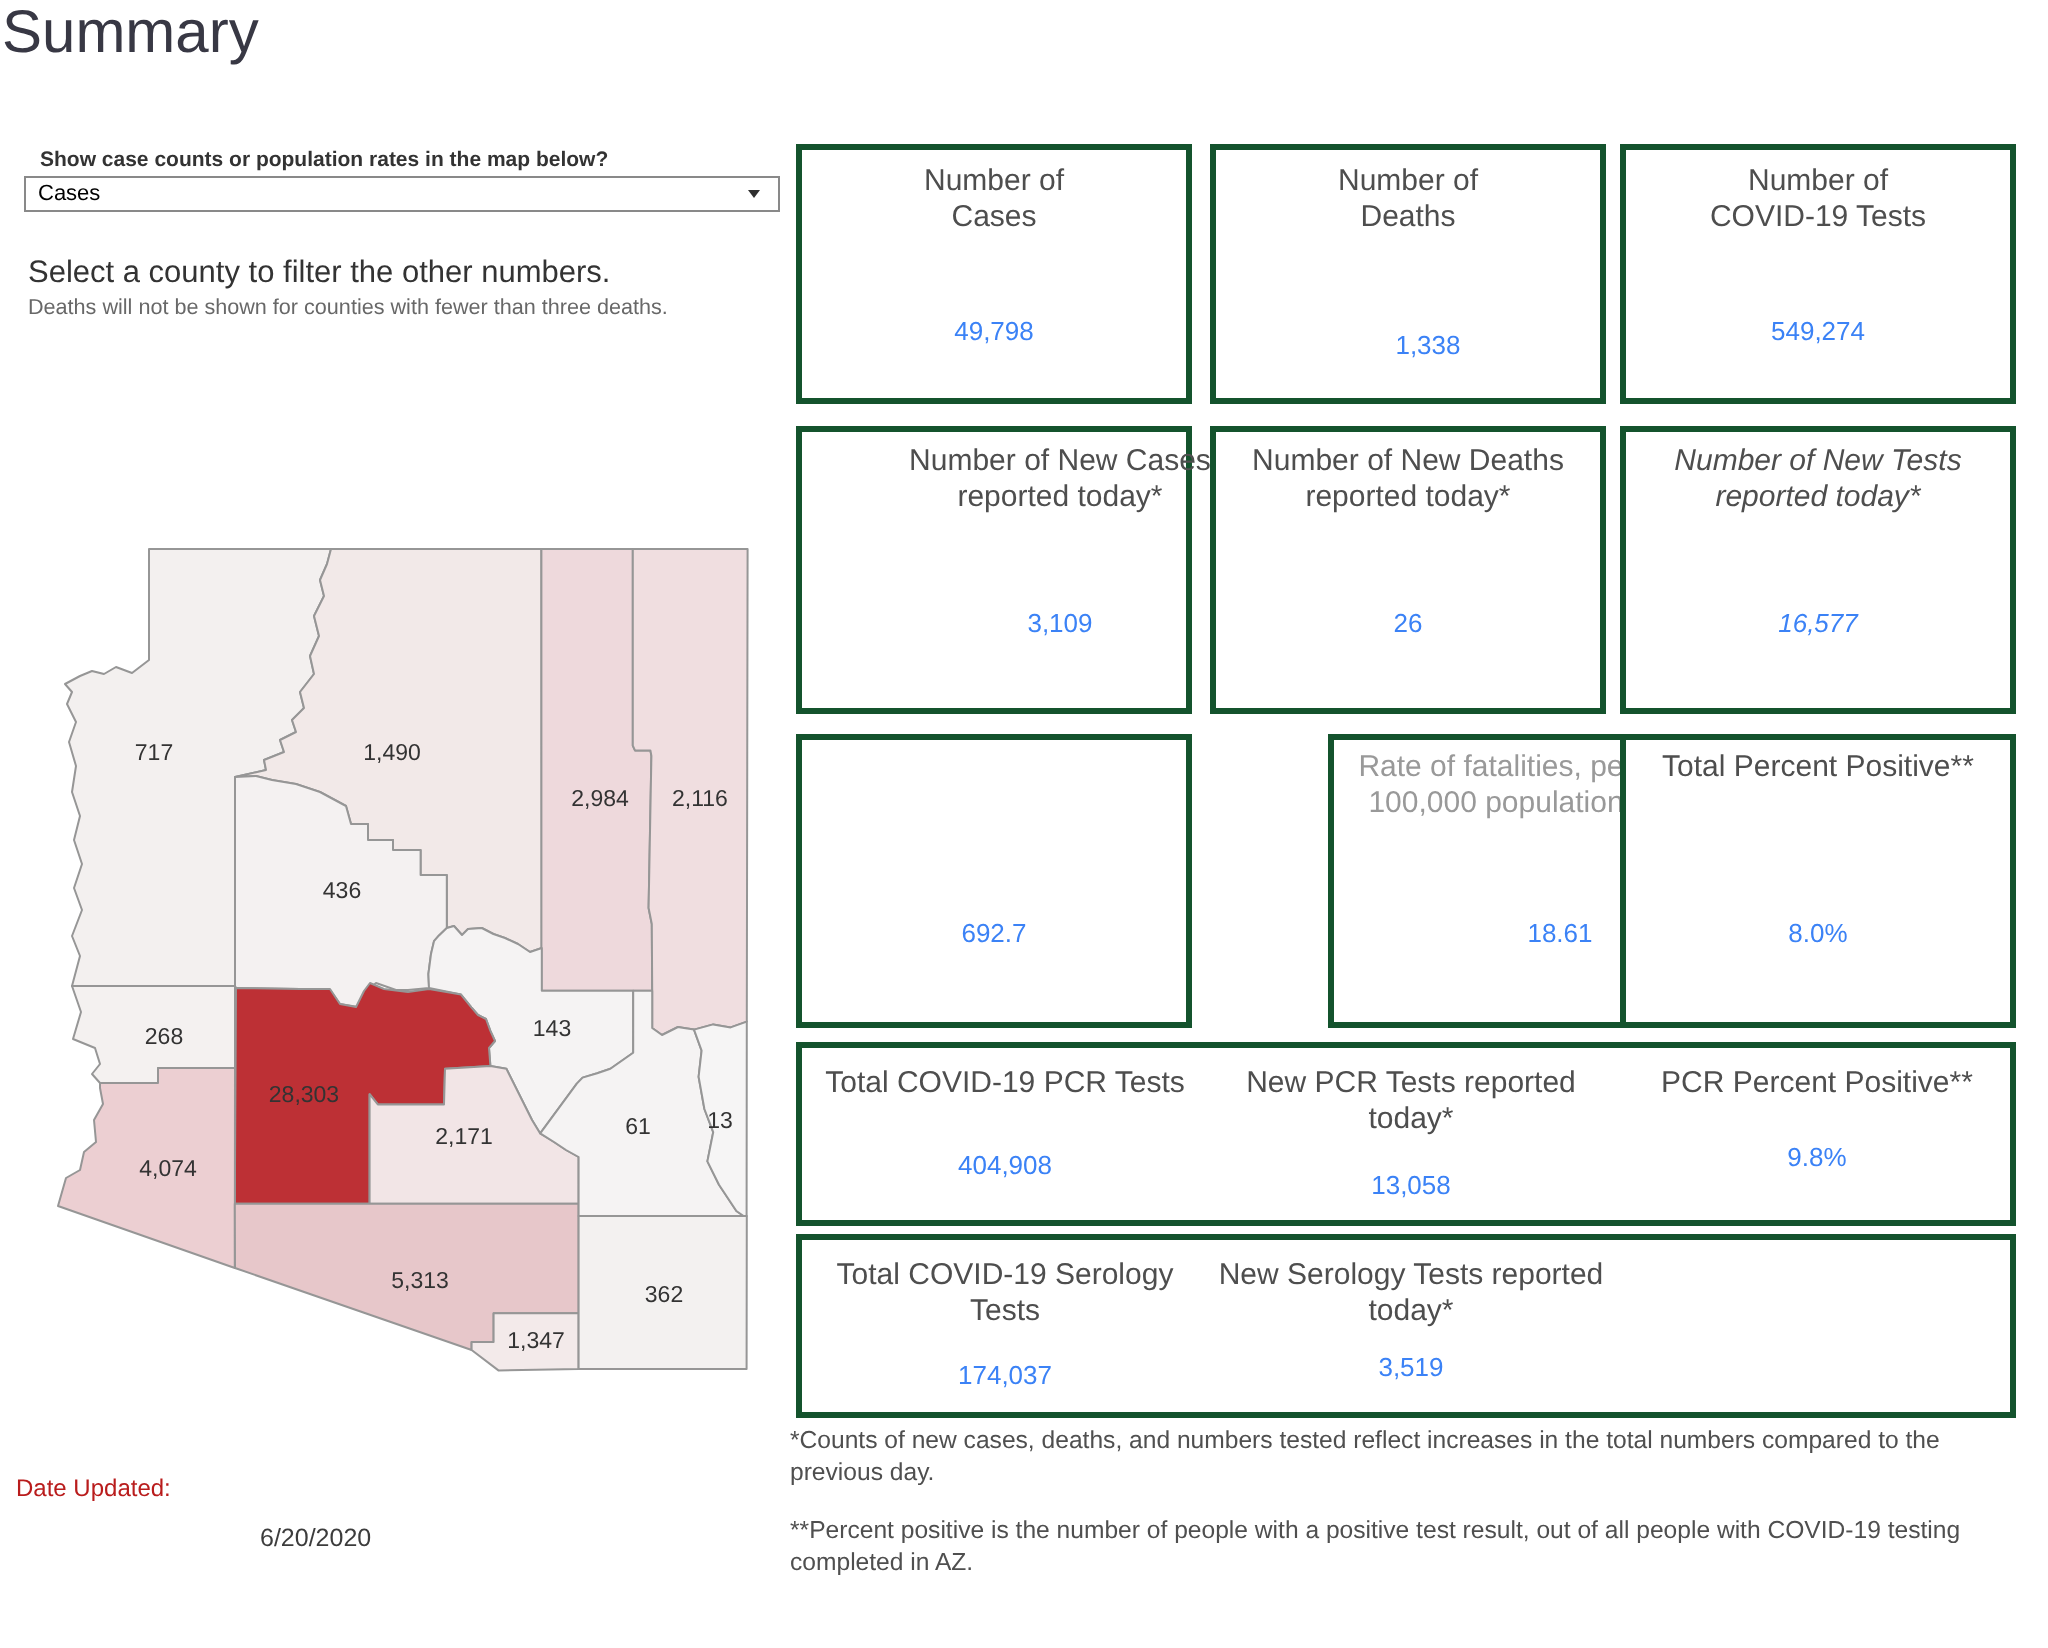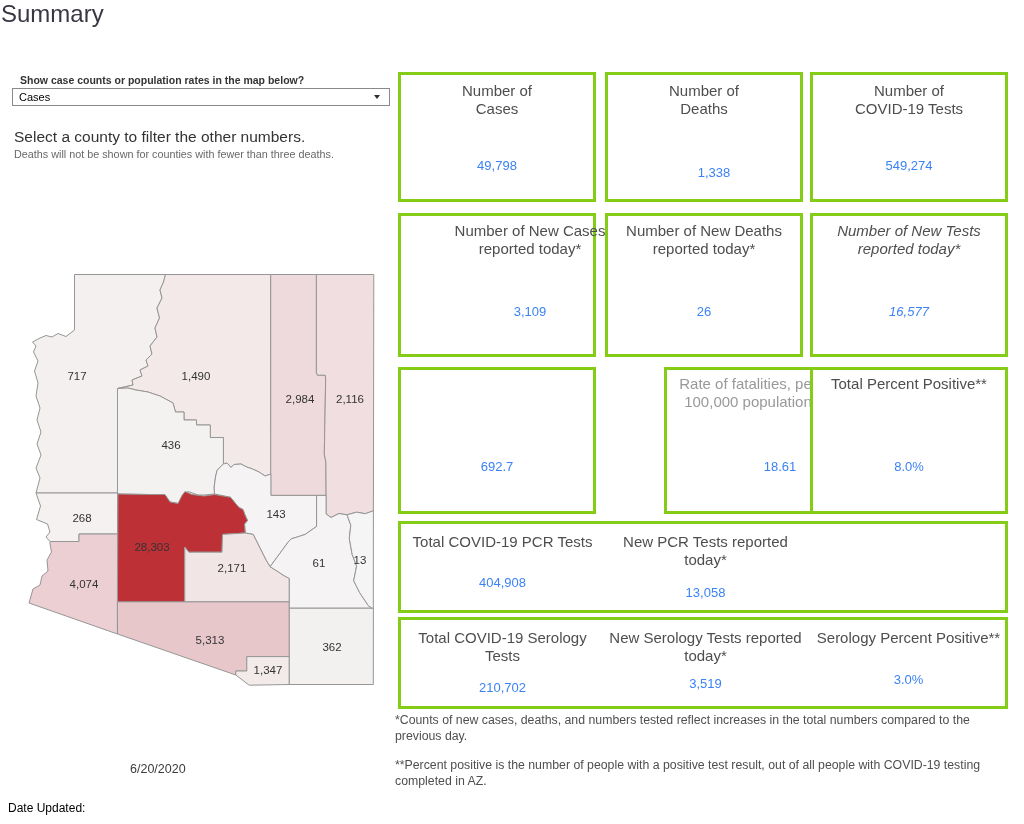--- a/index.html
+++ b/index.html
@@ -1,27 +1,27 @@
 <!DOCTYPE html>
 <html><head>
 <meta charset="utf-8">
 <style>
   html,body{margin:0;padding:0;}
   body{width:1024px;height:824px;position:relative;background:#ffffff;
        font-family:"Liberation Sans", sans-serif;overflow:hidden;}
   .abs{position:absolute;}
-  .kbox{position:absolute;border:3px solid #84cc16;background:#fff;box-sizing:border-box;}
+  .kbox{position:absolute;border:3px solid #14532d;background:#fff;box-sizing:border-box;}
   .ktitle{position:absolute;width:100%;text-align:center;font-size:15px;color:#4e4e4e;line-height:17.5px;}
   .kval{position:absolute;width:100%;text-align:center;font-size:13px;color:#3b82f6;}
   .gray{color:#999999;}
 </style>
 </head>
 <body>
 
-<div class="abs" style="left:1px;top:0px;font-size:24px;color:#383844;">Summary</div>
+<div class="abs" style="left:1px;top:0px;font-size:30px;color:#383844;">Summary</div>
 
 <div class="abs" style="left:10px;top:74px;font-size:10.5px;font-weight:bold;color:#333;padding-left:10px;">Show case counts or population rates in the map below?</div>
 
 <div class="abs" style="left:12px;top:88px;width:376px;height:16px;border:1px solid #898989;background:#fff;">
 
   <div class="abs" style="left:6px;top:2px;font-size:11px;color:#000;">Cases</div>
 
   <div class="abs" style="right:9px;top:6px;width:0;height:0;border-left:3px solid transparent;border-right:3px solid transparent;border-top:4px solid #2e2e2e;"></div>
 </div>
 
@@ -145,39 +145,39 @@
   <div class="abs" style="left:0;top:0;width:203px;height:100%;">
     <div class="ktitle" style="top:9px;">Total COVID-19 PCR Tests</div>
     <div class="kval" style="top:51px;">404,908</div>
   </div>
 
   <div class="abs" style="left:203px;top:0;width:203px;height:100%;">
     <div class="ktitle" style="top:9px;">New PCR Tests reported<br>today*</div>
     <div class="kval" style="top:61px;">13,058</div>
   </div>
 
+  <div class="abs" style="left:406px;top:0;width:203px;height:100%;">
+    <div class="ktitle" style="top:9px;">PCR Percent Positive**</div>
+    <div class="kval" style="top:46.5px;">9.8%</div>
+  </div>
 </div>
 
 <div class="kbox" style="left:398px;top:617px;width:610px;height:92px;">
 
   <div class="abs" style="left:0;top:0;width:203px;height:100%;">
     <div class="ktitle" style="top:9px;">Total COVID-19 Serology<br>Tests</div>
-    <div class="kval" style="top:60px;">210,702</div>
+    <div class="kval" style="top:60px;">174,037</div>
   </div>
 
   <div class="abs" style="left:203px;top:0;width:203px;height:100%;">
     <div class="ktitle" style="top:9px;">New Serology Tests reported<br>today*</div>
     <div class="kval" style="top:56px;">3,519</div>
   </div>
 
-  <div class="abs" style="left:406px;top:0;width:203px;height:100%;">
-    <div class="ktitle" style="top:9px;">Serology Percent Positive**</div>
-    <div class="kval" style="top:51.5px;">3.0%</div>
-  </div>
 </div>
 
 <div class="abs" style="left:395px;top:712px;width:640px;font-size:12.3px;color:#4f4f4f;line-height:16.2px;">*Counts of new cases, deaths, and numbers tested reflect increases in the total numbers compared to the<br>previous day.</div>
 
 <div class="abs" style="left:395px;top:757px;width:640px;font-size:12.3px;color:#4f4f4f;line-height:16.2px;">**Percent positive is the number of people with a positive test result, out of all people with COVID-19 testing<br>completed in AZ.</div>
 
-<div class="abs" style="left:8px;top:801px;font-size:12px;color:#000000;">Date Updated:</div>
+<div class="abs" style="left:8px;top:737px;font-size:12px;color:#b91c1c;">Date Updated:</div>
 
 <div class="abs" style="left:130px;top:762px;font-size:12.5px;color:#3c3c3c;">6/20/2020</div>
 
 </body></html>

